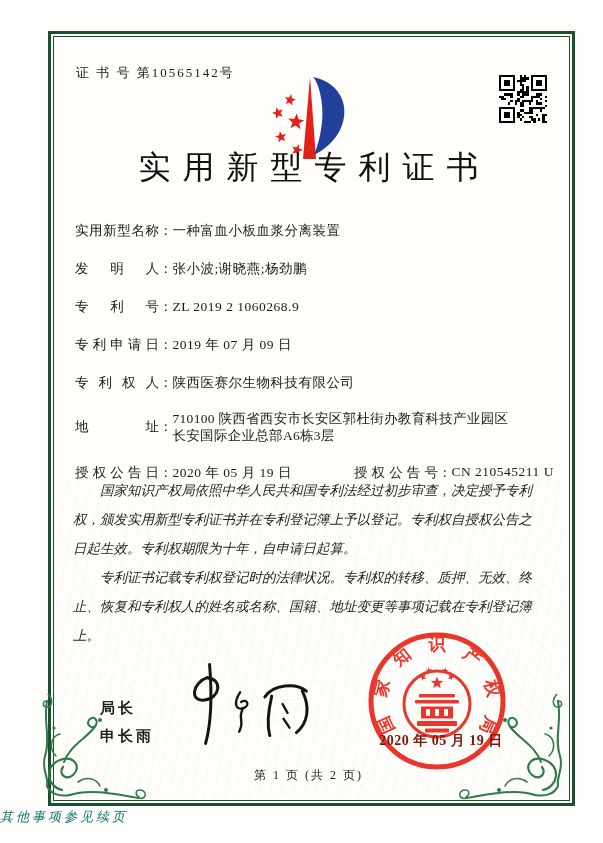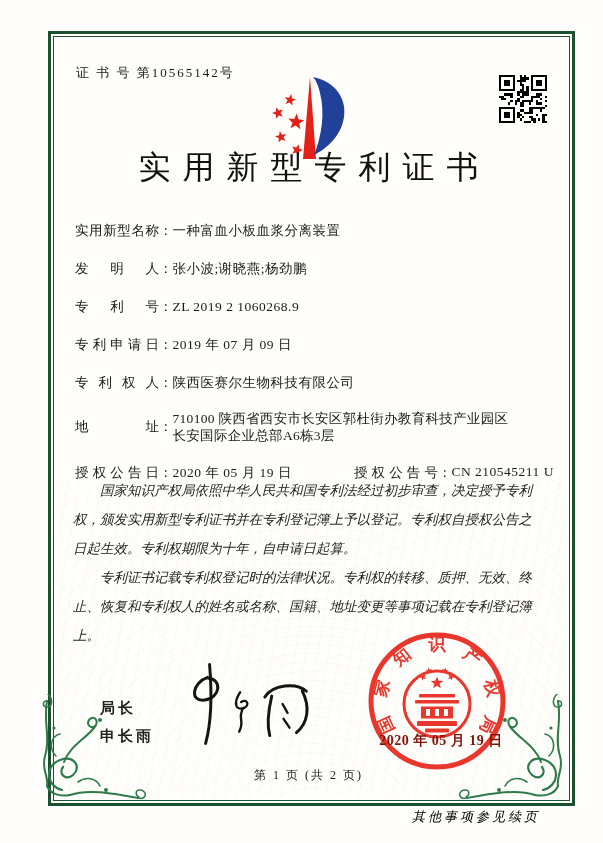--- a/index.html
+++ b/index.html
@@ -42,21 +42,21 @@
   .body-text p{margin:0;text-indent:2em;}
   .officer{position:absolute;left:84px;top:699px;font-family:"Liberation Sans","DejaVu Sans",sans-serif;font-size:15px;font-weight:600;color:#222;margin-left:16px;}
   .officer div{margin-bottom:9px;letter-spacing:3px;}
   .signature{position:absolute;left:178px;top:658px;width:148px;height:92px;}
   .seal{position:absolute;left:362px;top:626px;width:150px;height:150px;opacity:.93;z-index:5;}
   .seal-date{
     position:absolute;left:370px;top:732px;width:142px;text-align:center;z-index:6;
     font-size:14px;font-weight:700;color:#7e140c;letter-spacing:.5px;
   }
   .page-num{position:absolute;left:48px;top:767px;width:521px;text-align:center;font-size:12px;letter-spacing:2px;}
-  .foot-note{position:absolute;left:0;top:808px;width:540px;text-align:right;font-size:13px;font-style:italic;letter-spacing:3px;color:#000000;}
+  .foot-note{position:absolute;left:0;top:808px;width:540px;text-align:left;font-size:13px;font-style:italic;letter-spacing:3px;color:#0f766e;}
   .flourish{position:absolute;width:120px;height:115px;z-index:4;}
   .flourish.left{left:36px;top:694px;}
   .flourish.right{left:449px;top:694px;transform:scaleX(-1);}
 </style>
 </head>
 <body>
 
 <div class="page">
   <div class="frame">
     <div class="texture"></div>

